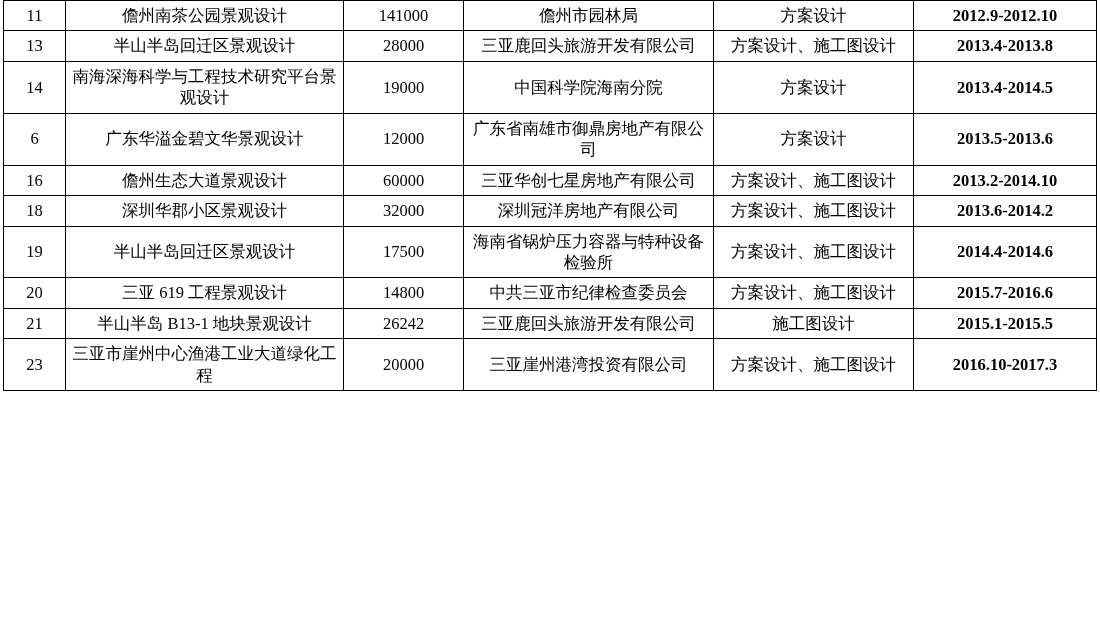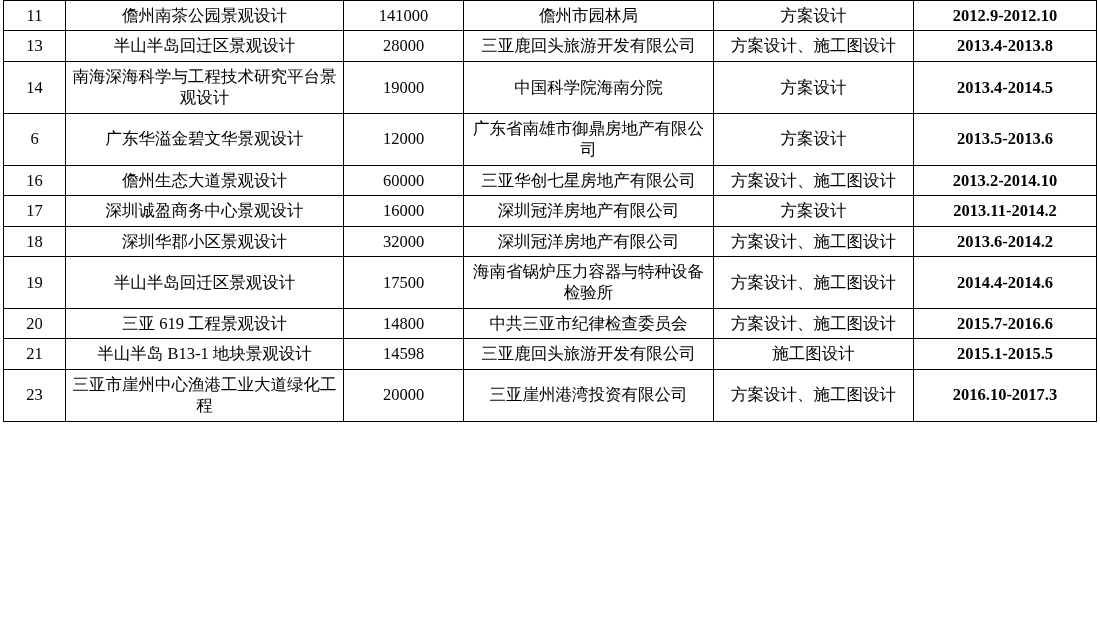--- a/index.html
+++ b/index.html
@@ -98,28 +98,20 @@
         </tr>
         <tr>
           <td class="cell-no">16</td>
           <td class="cell-name">儋州生态大道景观设计</td>
           <td class="cell-area">60000</td>
           <td class="cell-owner">三亚华创七星房地产有限公司</td>
           <td class="cell-scope">方案设计、施工图设计</td>
           <td class="cell-date">2013.2-2014.10</td>
         </tr>
         <tr>
-          <td class="cell-no">17</td>
-          <td class="cell-name">深圳诚盈商务中心景观设计</td>
-          <td class="cell-area">16000</td>
-          <td class="cell-owner">深圳冠洋房地产有限公司</td>
-          <td class="cell-scope">方案设计</td>
-          <td class="cell-date">2013.11-2014.2</td>
-        </tr>
-        <tr>
           <td class="cell-no">18</td>
           <td class="cell-name">深圳华郡小区景观设计</td>
           <td class="cell-area">32000</td>
           <td class="cell-owner">深圳冠洋房地产有限公司</td>
           <td class="cell-scope">方案设计、施工图设计</td>
           <td class="cell-date">2013.6-2014.2</td>
         </tr>
         <tr>
           <td class="cell-no">19</td>
           <td class="cell-name">半山半岛回迁区景观设计</td>
@@ -132,21 +124,21 @@
           <td class="cell-no">20</td>
           <td class="cell-name">三亚 619 工程景观设计</td>
           <td class="cell-area">14800</td>
           <td class="cell-owner">中共三亚市纪律检查委员会</td>
           <td class="cell-scope">方案设计、施工图设计</td>
           <td class="cell-date">2015.7-2016.6</td>
         </tr>
         <tr>
           <td class="cell-no">21</td>
           <td class="cell-name">半山半岛 B13-1 地块景观设计</td>
-          <td class="cell-area">14598</td>
+          <td class="cell-area">26242</td>
           <td class="cell-owner">三亚鹿回头旅游开发有限公司</td>
           <td class="cell-scope">施工图设计</td>
           <td class="cell-date">2015.1-2015.5</td>
         </tr>
         <tr>
           <td class="cell-no">23</td>
           <td class="cell-name">三亚市崖州中心渔港工业大道绿化工程</td>
           <td class="cell-area">20000</td>
           <td class="cell-owner">三亚崖州港湾投资有限公司</td>
           <td class="cell-scope">方案设计、施工图设计</td>

